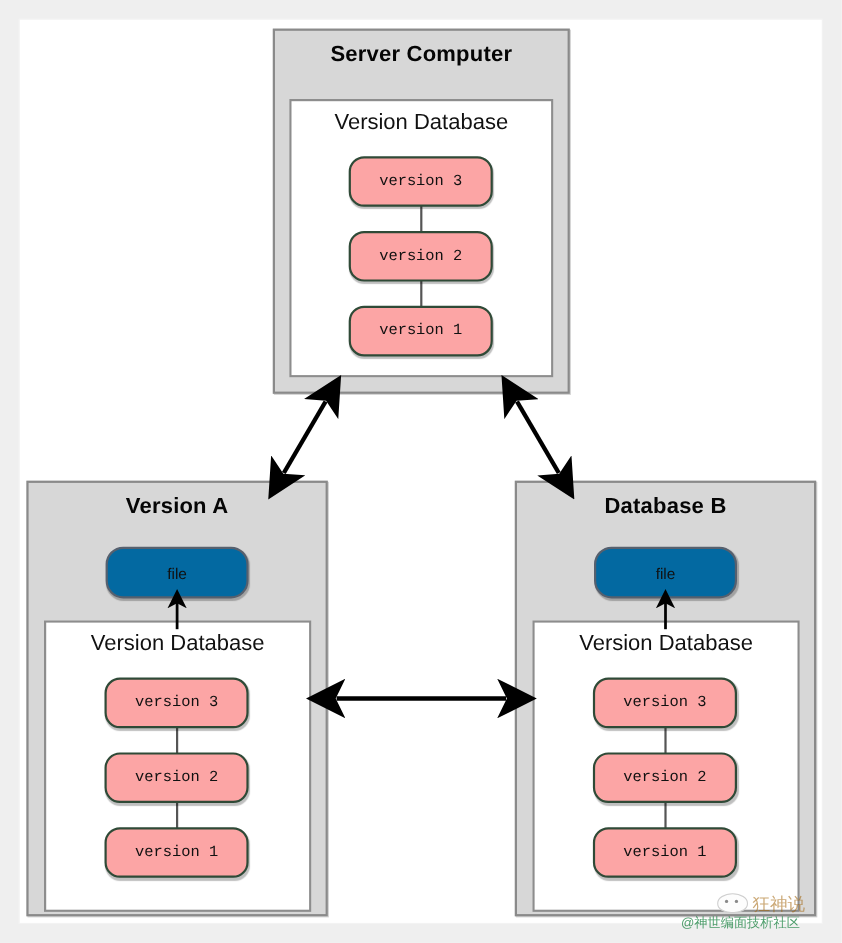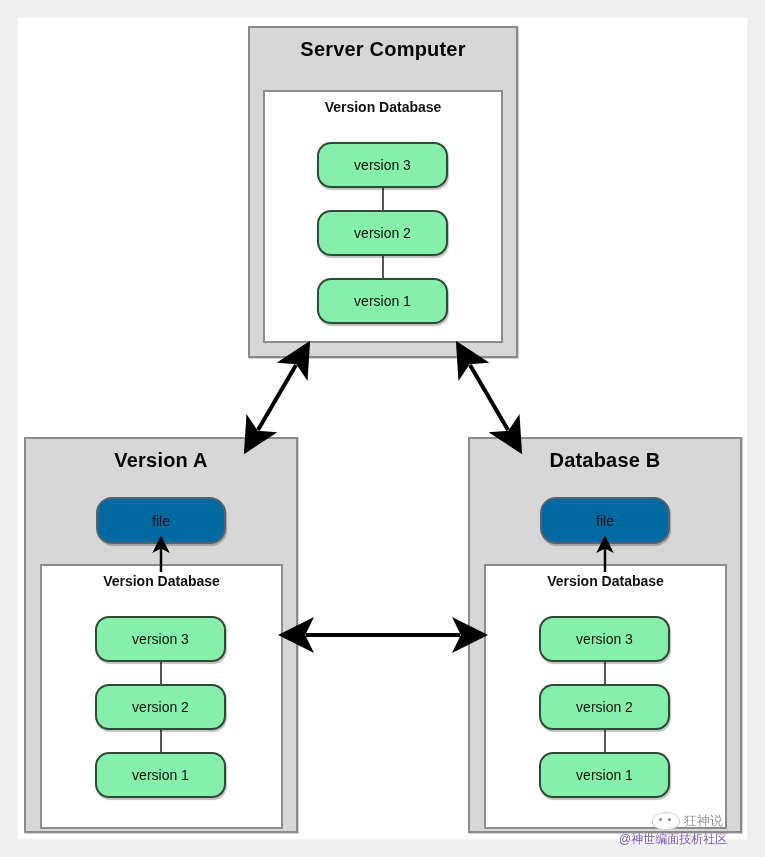--- a/index.html
+++ b/index.html
@@ -51,42 +51,42 @@
   }
 
   .vdb-box {
     position: absolute;
     background: #ffffff;
     border: 2px solid #8d8d8d;
     box-sizing: border-box;
   }
   .vdb-title {
     text-align: center;
-    font-size: 14px;
+    font-size: 20px;
     color: #111111;
     margin-top: 8px;
     line-height: 1.1;
-    font-weight: bold;
   }
 
   .pill {
     position: absolute;
     box-sizing: border-box;
     border: 2.5px solid #3f4a42;
     border-radius: 14px;
     display: flex;
     align-items: center;
     justify-content: center;
     font-size: 14px;
     color: #111111;
     box-shadow: 1px 2px 1px rgba(0,0,0,0.25);
   }
   .pill.version {
-    background: #86efac;
+    background: #fca5a5;
     border-color: #2f4a37;
+    font-family: Liberation Mono, monospace;
   }
   .pill.file {
     background: #0369a1;
     border-color: #56606e;
     border-radius: 16px;
   }
 
   
   .vlink {
     position: absolute;
@@ -100,27 +100,27 @@
     left: 0;
     top: 0;
     width: 765px;
     height: 857px;
     pointer-events: none;
   }
 
   
   .watermark {
     position: absolute;
-    font-size: 13px;
+    font-size: 16px;
     white-space: nowrap;
-    color: #404040;
+    color: #a16207;
     opacity: 0.55;
   }
   .watermark.faint {
-    color: #4c1d95;
+    color: #15803d;
     opacity: 0.75;
     font-size: 12px;
   }
   .wm-blob {
     position: absolute;
     width: 26px;
     height: 16px;
     background: #fdfdfd;
     border: 1px solid #cfcfcf;
     border-radius: 50% 50% 45% 45%;

